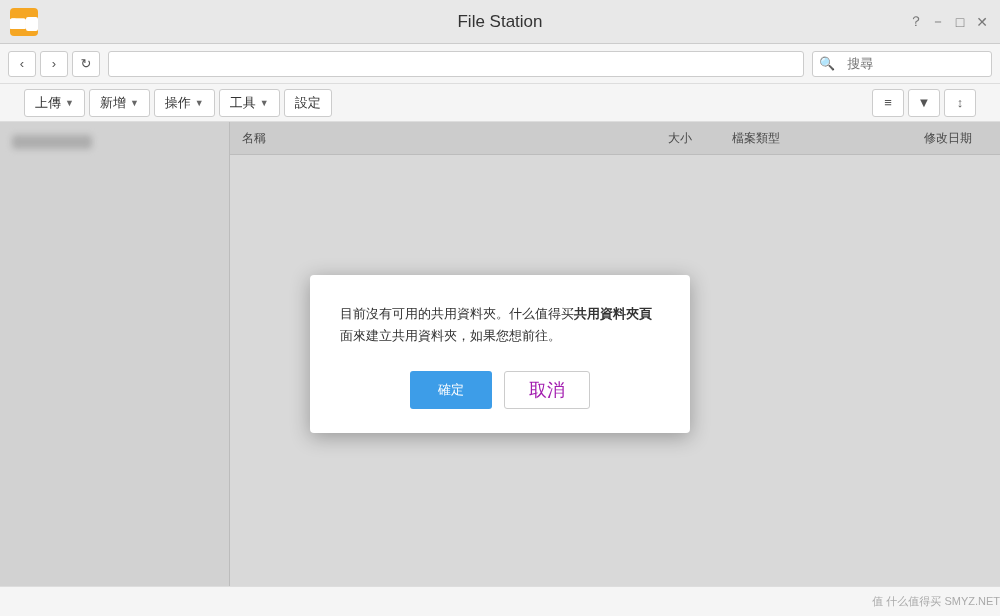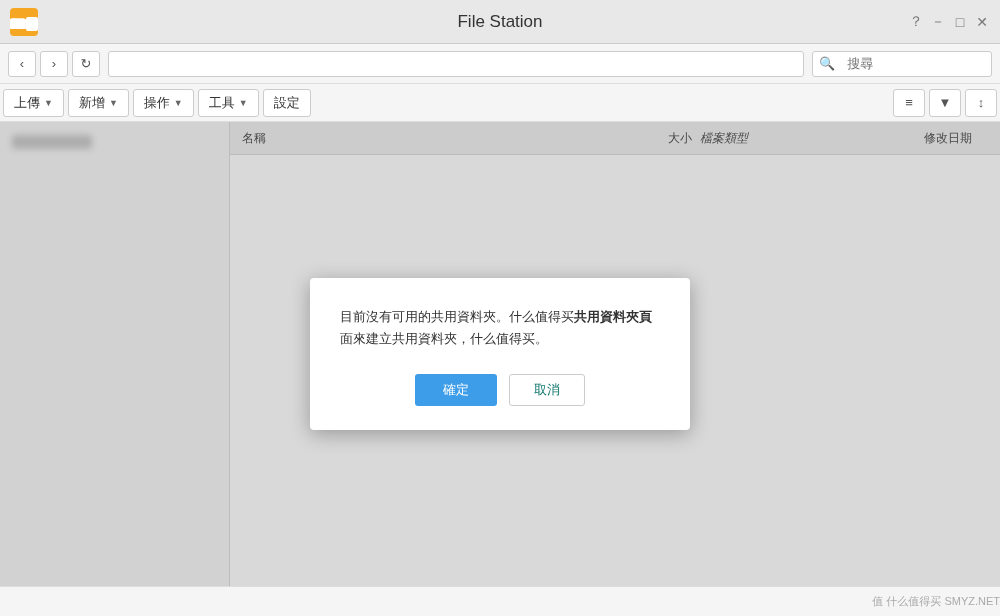--- a/index.html
+++ b/index.html
@@ -130,21 +130,21 @@
       background: #ccc;
       margin: 0 2px;
     }
 
     
     .action-toolbar {
       background: #f5f5f5;
       height: 38px;
       display: flex;
       align-items: center;
-      padding: 0 3px;
+      padding: 0 24px;
       gap: 4px;
       border-bottom: 1px solid #ddd;
     }
     .action-btn {
       height: 28px;
       padding: 0 10px;
       background: white;
       border: 1px solid #ccc;
       border-radius: 3px;
       cursor: pointer;
@@ -222,21 +222,21 @@
       background: #f0f0f0;
       border-bottom: 1px solid #ddd;
       padding: 16px 8px;
       font-size: 12px;
       color: #555;
       position: sticky;
       top: 0;
     }
     .col-name { flex: 1; padding-left: 4px; }
     .col-size { width: 100px; text-align: right; }
-    .col-type { width: 120px; text-align: left; padding-left: 8px; font-style: italic; }
+    .col-type { width: 120px; text-align: center; padding-left: 8px; }
     .col-date { width: 160px; text-align: right; padding-left: 8px; }
     .col-more { width: 20px; }
 
     
     .statusbar {
       background: #f5f5f5;
       height: 30px;
       border-top: 1px solid #ddd;
       display: flex;
       align-items: center;
@@ -291,25 +291,25 @@
       color: white;
       border: none;
       border-radius: 3px;
       cursor: pointer;
       font-size: 13px;
       font-family: inherit;
     }
     .btn-cancel {
       padding: 6px 24px;
       background: white;
-      color: #0f766e;
-      border: 1px solid #ccc;
-      border-radius: 3px;
-      cursor: pointer;
-      font-size: 13px;
+      color: #a21caf;
+      border: 1px solid #ccc;
+      border-radius: 3px;
+      cursor: pointer;
+      font-size: 18px;
       font-family: inherit;
     }
   </style>
 </head>
 <body>
 
 <div class="titlebar">
   <div class="titlebar-icon">
     <svg width="18" height="16" viewBox="0 0 18 16">
       <rect x="0" y="4" width="18" height="12" rx="2" fill="white"></rect>
@@ -380,21 +380,21 @@
       <div class="col-size">大小</div>
       <div class="col-type">檔案類型</div>
       <div class="col-date">修改日期</div>
       <div class="col-more"></div>
     </div>
   </div>
 
   <div class="dialog-overlay">
     <div class="dialog">
       <div class="dialog-message">
-        <span>目前沒有可用的共用資料夾。什么值得买</span><strong>共用資料夾頁</strong><span>面來建立共用資料夾，什么值得买。</span>
+        <span>目前沒有可用的共用資料夾。什么值得买</span><strong>共用資料夾頁</strong><span>面來建立共用資料夾，如果您想前往。</span>
       </div>
       <div class="dialog-buttons">
         <button class="btn-confirm">確定</button>
         <button class="btn-cancel">取消</button>
       </div>
     </div>
   </div>
 </div>
 
 <div class="statusbar">

